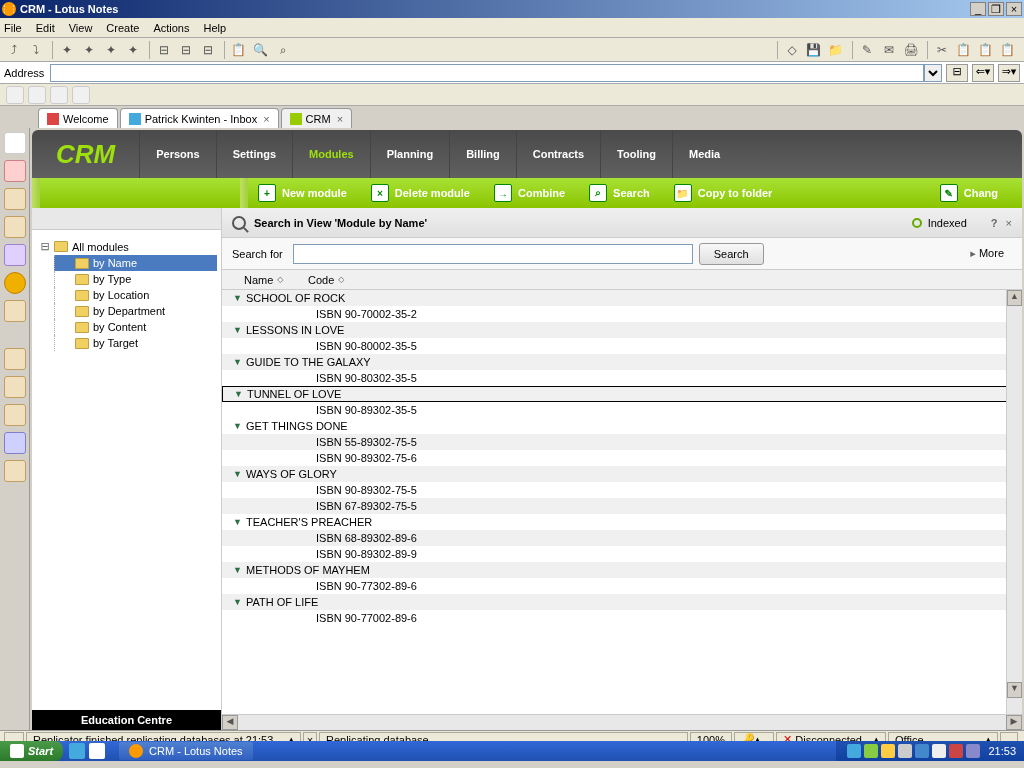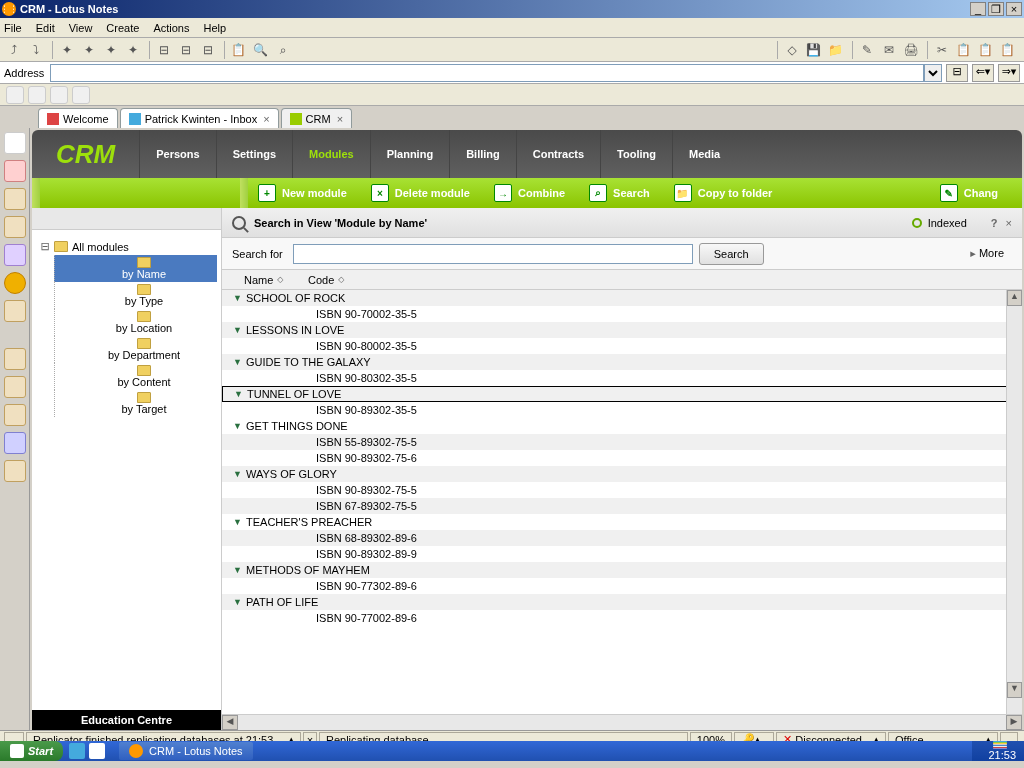--- a/index.html
+++ b/index.html
@@ -56,21 +56,21 @@
 
 .appbody { flex: 1; display: flex; margin: 0 2px; background: #fff; overflow: hidden; }
 
 .treepanel { width: 190px; background: #fff; border-right: 1px solid #ccc; display: flex; flex-direction: column; }
 .treepanel .treetop { height: 22px; background: #e8e8e8; border-bottom: 1px solid #ccc; }
 .treepanel .treebody { flex: 1; padding: 8px 4px; }
 .treenode { display: flex; align-items: center; padding: 2px 0 2px 4px; }
 .treenode .twist { width: 10px; text-align: center; color: #666; }
 .treenode .ficon { width: 14px; height: 11px; background: #f0d060; border: 1px solid #c0a040; border-radius: 1px 1px 0 0; margin: 0 4px; }
 .treesub { margin-left: 18px; }
-.treesub .treenode { border-left: 1px dotted #aaa; padding-left: 16px; flex-direction: column; }
+.treesub .treenode { border-left: 1px dotted #aaa; padding-left: 16px; }
 .treesub .treenode.sel { background: #4a7ac0; color: #fff; }
 .treesub .treenode.sel .ficon { background: #f0d060; }
 .treepanel .treefoot { height: 20px; background: #000; color: #fff; text-align: center; line-height: 20px; font-weight: bold; }
 
 .mainpanel { flex: 1; display: flex; flex-direction: column; overflow: hidden; }
 .searchhdr { height: 30px; background: linear-gradient(to bottom, #f0f0f0, #e0e0e0); border-bottom: 1px solid #ccc; display: flex; align-items: center; padding: 0 10px; }
 .searchhdr .sicon { width: 14px; height: 14px; border: 2px solid #555; border-radius: 50%; margin-right: 8px; position: relative; }
 .searchhdr .sicon::after { content: ''; position: absolute; width: 6px; height: 2px; background: #555; bottom: -3px; right: -5px; transform: rotate(45deg); }
 .searchhdr .stitle { font-weight: bold; flex: 1; }
 .searchhdr .indexed { display: flex; align-items: center; margin-right: 16px; }
@@ -109,21 +109,21 @@
 .statusbar .sseg.replicator { width: 275px; }
 .statusbar .sseg.x { width: 14px; justify-content: center; }
 .statusbar .sseg.repl2 { flex: 1; }
 
 .taskbar { position: absolute; bottom: 7px; left: 0; right: 0; height: 20px; background: linear-gradient(to bottom, #3168d7, #2050b0); display: flex; align-items: center; }
 .taskbar .start { height: 20px; padding: 0 10px; background: linear-gradient(to bottom, #4a9a4a, #2a7a2a); color: #fff; font-weight: bold; font-style: italic; display: flex; align-items: center; border-radius: 0 8px 8px 0; }
 .taskbar .ql { display: flex; align-items: center; padding: 0 6px; }
 .taskbar .ql .qicon { width: 16px; height: 16px; margin-right: 4px; border-radius: 2px; }
 .taskbar .tbtn2 { height: 18px; padding: 0 10px; background: linear-gradient(to bottom, #5080d0, #3060c0); color: #fff; border-radius: 2px; display: flex; align-items: center; margin-left: 4px; }
 .taskbar .tbtn2 .ticon2 { width: 14px; height: 14px; background: #f90; border-radius: 50%; margin-right: 6px; }
-.taskbar .tray { margin-left: auto; background: linear-gradient(to bottom, #2050b0, #1040a0); height: 20px; display: flex; align-items: center; padding: 0 8px; color: #fff; flex-direction: column; }
+.taskbar .tray { margin-left: auto; background: linear-gradient(to bottom, #2050b0, #1040a0); height: 20px; display: flex; align-items: center; padding: 0 8px; color: #fff; }
 .taskbar .tray .tricon { width: 14px; height: 14px; margin-left: 3px; border-radius: 2px; }
 </style>
 </head>
 <body>
 
 <div class="titlebar">
   <div class="icon">⋮⋮</div>
   <div class="title">CRM - Lotus Notes</div>
   <div class="wbtn">_</div>
   <div class="wbtn">❐</div>
@@ -337,21 +337,21 @@
           </div>
         </div>
 
         <div class="gridbody">
           <div id="gridrows">
               <div class="gridrow alt">
                 <span class="twisty">▼</span>
                 <span class="cat">SCHOOL OF ROCK</span>
               </div>
               <div class="gridrow">
-                <span class="code">ISBN 90-70002-35-5</span>
+                <span class="code">ISBN 90-70002-35-2</span>
               </div>
               <div class="gridrow alt">
                 <span class="twisty">▼</span>
                 <span class="cat">LESSONS IN LOVE</span>
               </div>
               <div class="gridrow">
                 <span class="code">ISBN 90-80002-35-5</span>
               </div>
               <div class="gridrow alt">
                 <span class="twisty">▼</span>

